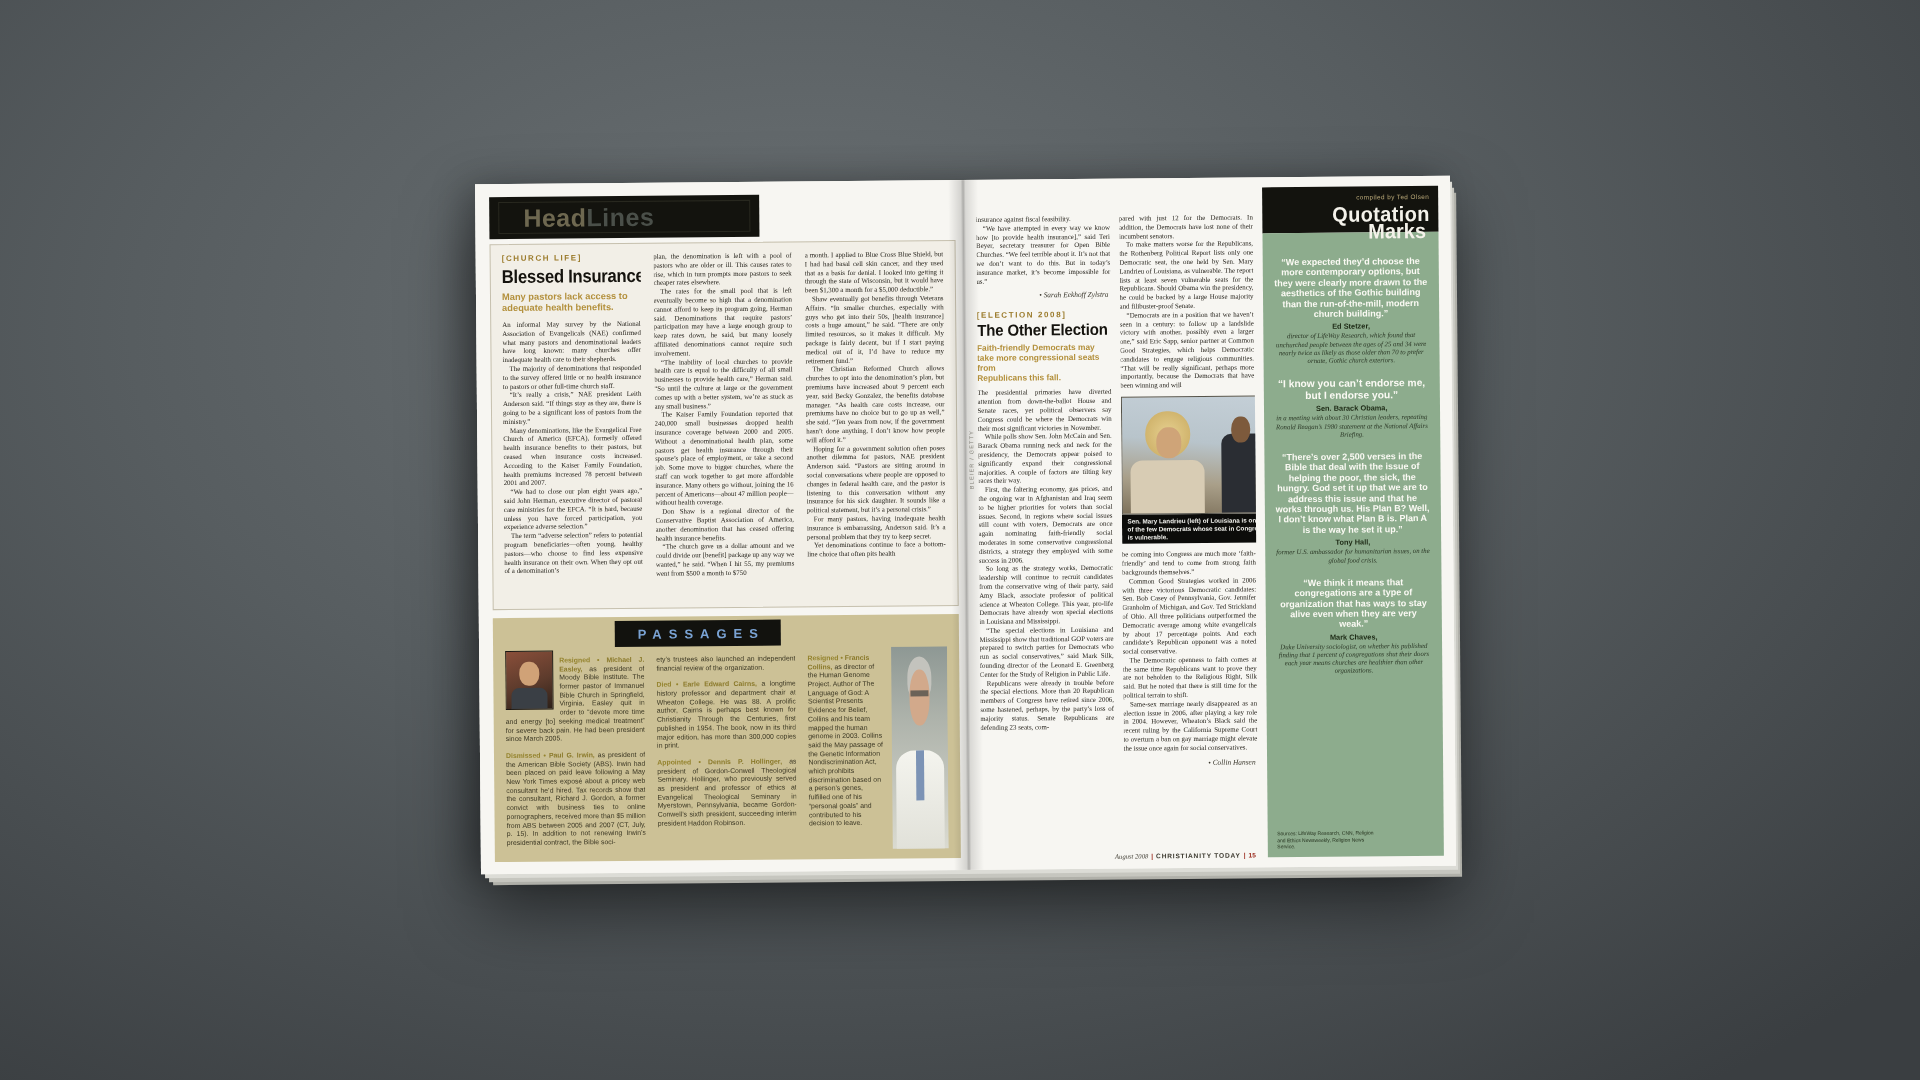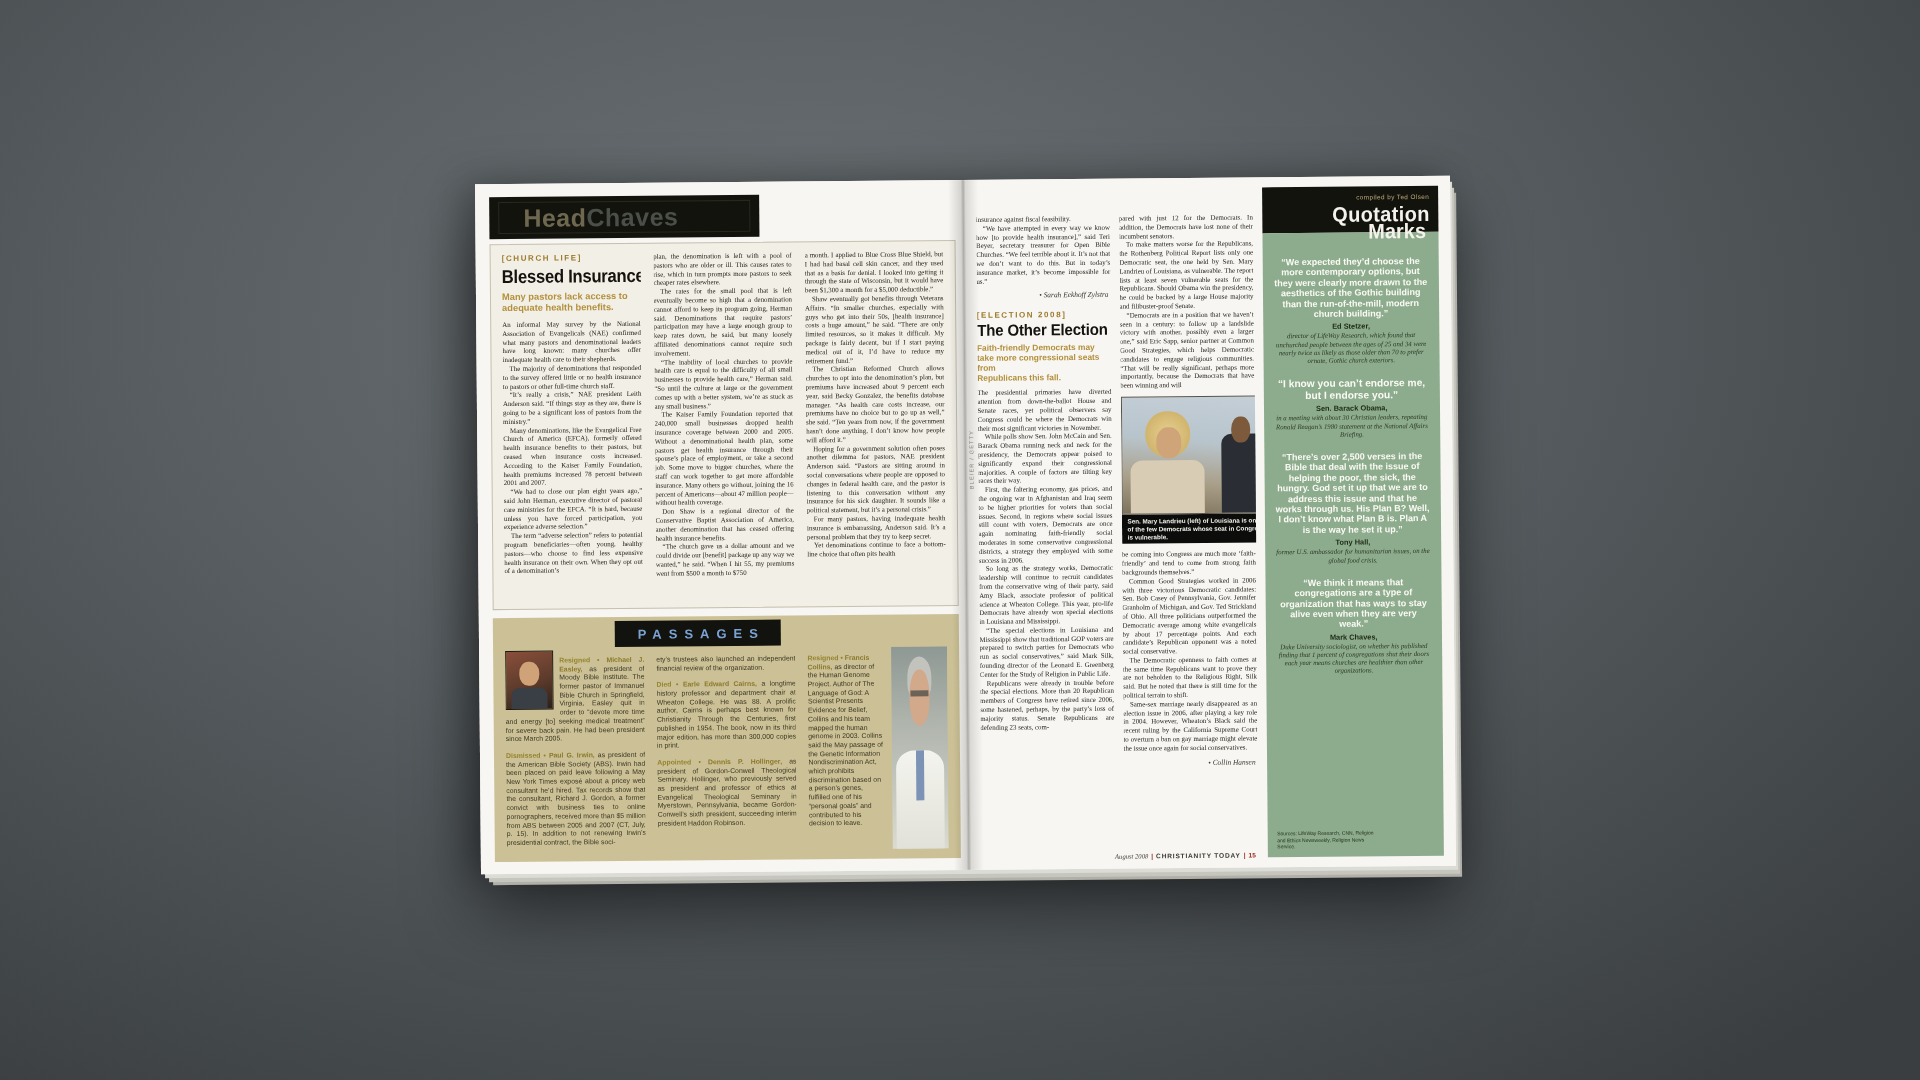--- a/index.html
+++ b/index.html
@@ -89,21 +89,21 @@
   .sb-sources{margin-top:auto;font-size:5px;line-height:6.2px;color:#25321e;width:62%;text-align:left;}
 </style>
 </head>
 <body>
 
 <div class="spread">
 
   <div class="page page-left">
 
     <div class="headlines-band">
-      <div class="headlines-title"><span class="hl-1">Head</span><span class="hl-2">Chaves</span></div>
+      <div class="headlines-title"><span class="hl-1">Head</span><span class="hl-2">Lines</span></div>
     </div>
 
     <div class="article-box">
       <div class="a-col">
         <div class="kicker">[CHURCH LIFE]</div>
         <div class="headline1">Blessed Insurance</div>
         <div class="deck">Many pastors lack access to
 adequate health benefits.</div>
         <div class="serif-body">An informal May survey by the National Association of Evangelicals (NAE) confirmed what many pastors and denominational leaders have long known: many churches offer inadequate health care to their shepherds.
  The majority of denominations that responded to the survey offered little or no health insurance to pastors or other full-time church staff.

